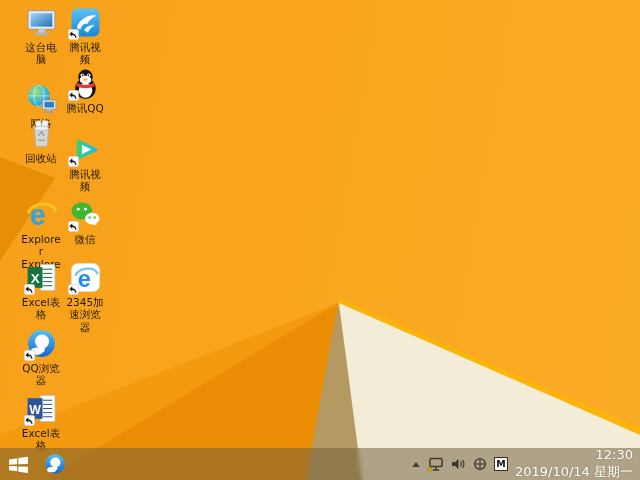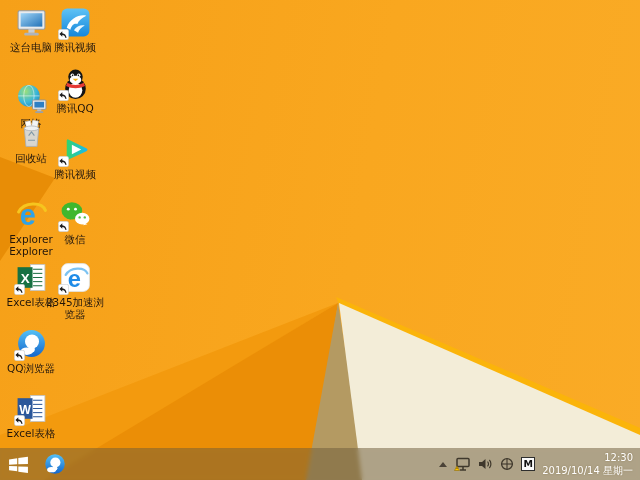--- a/index.html
+++ b/index.html
@@ -11,21 +11,21 @@
   
   .facet{position:absolute;inset:0;}
   #f-base{background:linear-gradient(100deg,#f6a018 0%,#f9a71f 55%,#faab26 100%);}
   #f-topleft{clip-path:polygon(0px 157px,55px 178px,0px 261px);}
   #f-mid{clip-path:polygon(338px 303px,0px 435px,0px 480px,46px 480px);}
   #f-dark{clip-path:polygon(338px 303px,44px 480px,311px 480px);}
   #f-tan{clip-path:polygon(338px 303px,306px 480px,366px 480px);}
   #f-edge{clip-path:polygon(336px 297px,640px 428px,640px 437px,340px 306px);}
   #f-cream{clip-path:polygon(339px 303px,640px 435px,640px 480px,362px 480px);}
   
-  .dicon{position:absolute;width:60px;text-align:center;cursor:default;}
+  .dicon{position:absolute;width:60px;text-align:center;cursor:default;padding-left:20px;}
   .dicon .art{position:relative;width:33px;height:33px;margin:0 auto;}
   .dicon .art svg{width:100%;height:100%;display:block;}
   .dicon .badge{position:absolute;left:-1px;bottom:-1px;width:11px;height:11px;}
   .dicon .badge svg{width:100%;height:100%;display:block;}
   .dicon .lbl{
     margin-top:2px;font-size:10.5px;line-height:1.18;color:#241403;
     text-shadow:0 0 1px rgba(255,255,255,0.15);word-break:break-word;
   }
   
   #taskbar{
@@ -40,21 +40,21 @@
   .tb-icon svg{width:24px;height:24px;display:block;}
   #tray{margin-left:auto;display:flex;align-items:center;gap:7px;padding-right:7px;}
   .tray-ic{display:flex;align-items:center;justify-content:center;}
   .tray-ic svg{display:block;}
   #tray-arrow{width:0;height:0;border-left:4px solid transparent;border-right:4px solid transparent;border-bottom:5px solid #4b4338;}
   #ime-box{
     width:14px;height:14px;background:#fafafa;border:1.5px solid #2e2e2e;
     display:flex;align-items:center;justify-content:center;
     font-size:9.5px;font-weight:bold;color:#111;line-height:1;
   }
-  #clock{text-align:right;color:#fff;font-size:10px;line-height:1.3;text-shadow:0 0 2px rgba(90,60,10,0.4);}
+  #clock{text-align:right;color:#fff;font-size:13px;line-height:1.3;text-shadow:0 0 2px rgba(90,60,10,0.4);}
 </style>
 </head>
 <body>
 
 <div id="screen">
 
   <div class="facet" id="f-base"></div>
   <div class="facet" id="f-topleft" style="background: rgb(232, 141, 6);"></div>
   <div class="facet" id="f-mid" style="background: rgb(243, 154, 14);"></div>
   <div class="facet" id="f-dark" style="background: rgb(235, 142, 6);"></div>

